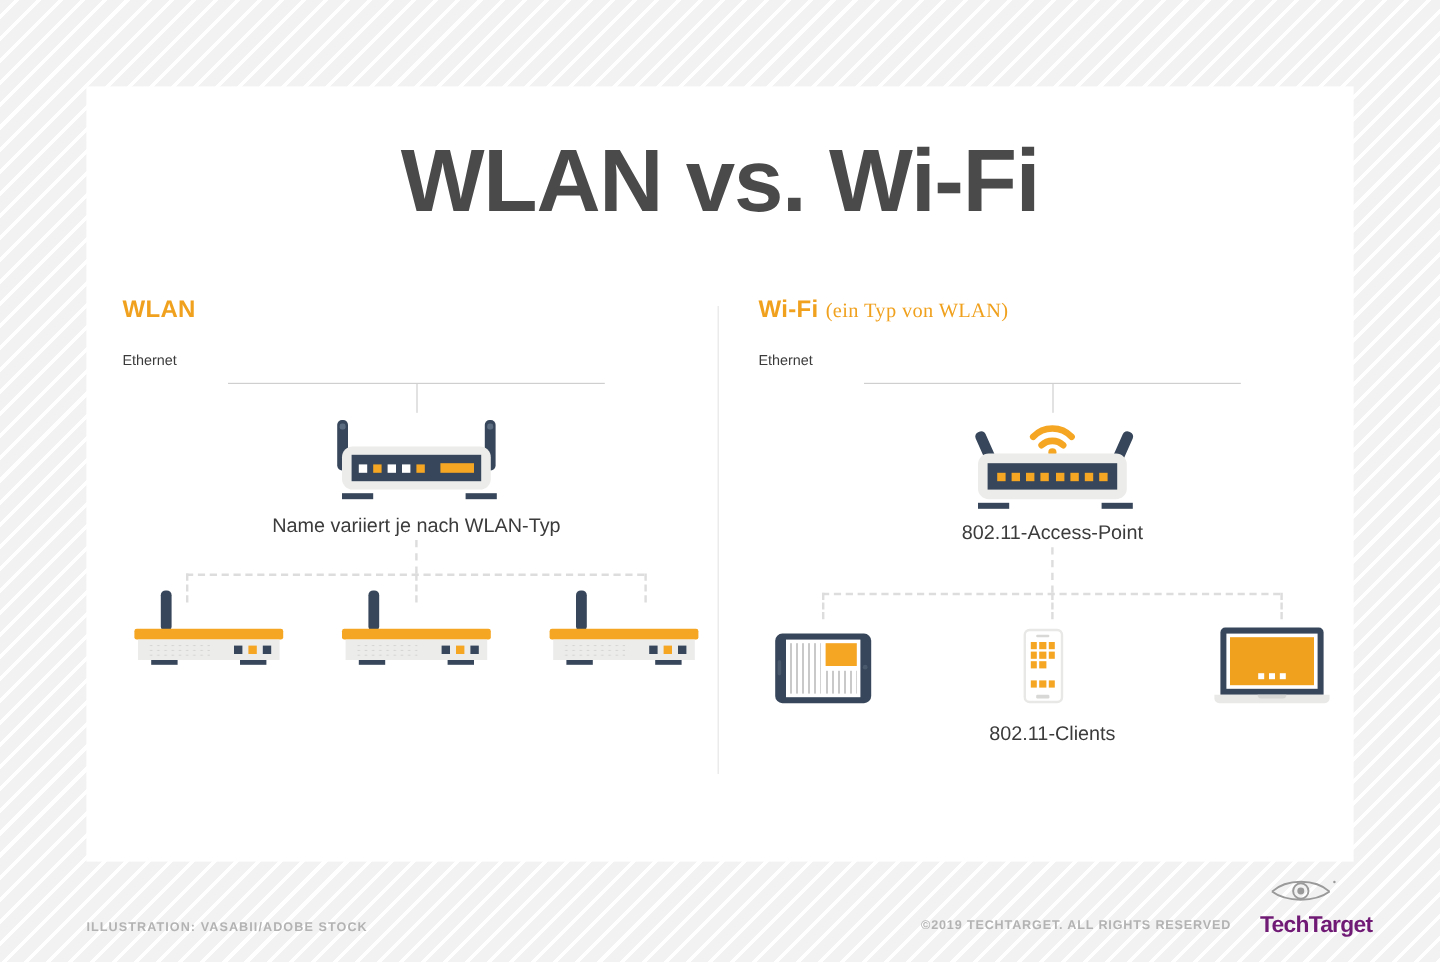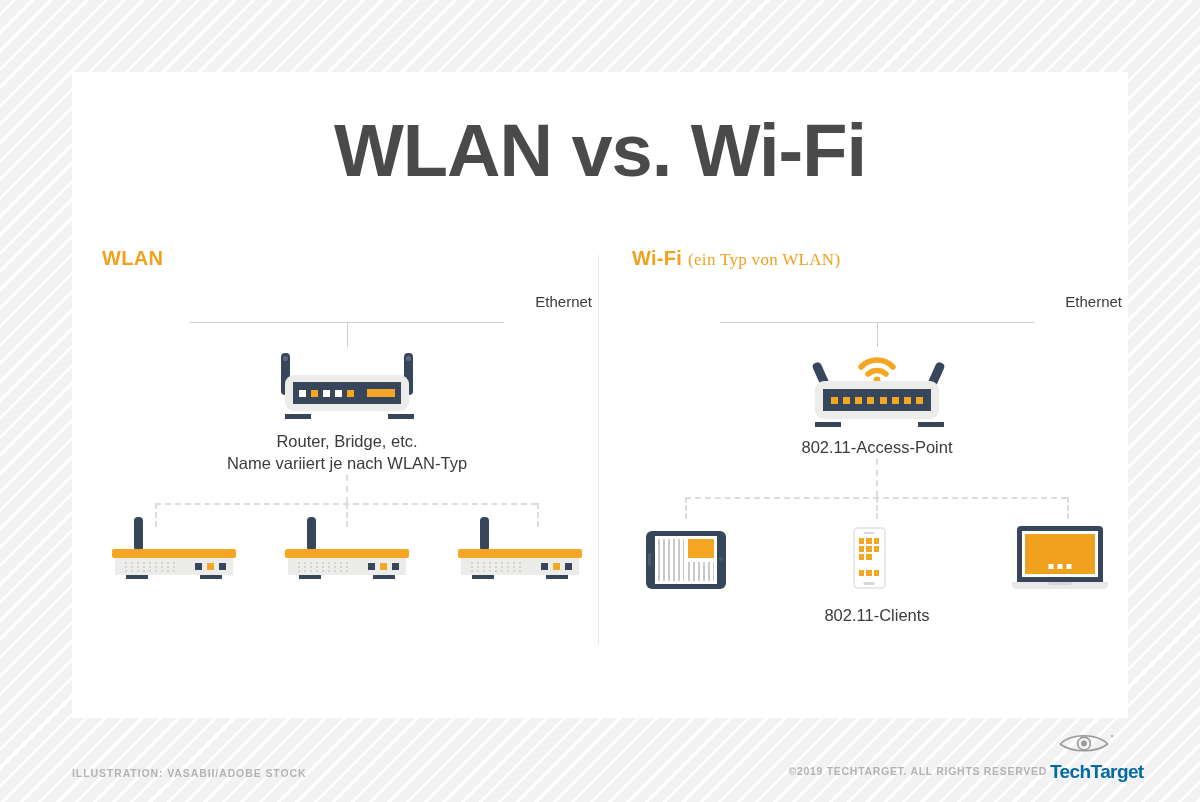--- a/index.html
+++ b/index.html
@@ -56,22 +56,22 @@
     font-weight: bold;
     letter-spacing: 0.3px;
   }
   .sect-head .sub {
     font-weight: normal;
     font-size: 17px;
     font-family: Liberation Serif, serif;
   }
 
   .eth-label {
-    text-align: right;
-    font-size: 15px;
+    text-align: left;
+    font-size: 12px;
     color: #3b3b3b;
     margin-top: 23px;
   }
 
   .eth-bar {
     height: 1px;
     background: #cfcfcf;
     margin: 12px auto 0 auto;
   }
   .eth-bar-left  { width: 314px; }
@@ -344,34 +344,34 @@
     left: 72px; bottom: 23px;
     font-size: 10.5px;
     color: #b3b3b3;
     letter-spacing: 0.9px;
     font-weight: bold;
     text-align: center;
   }
   .footer-right {
     position: absolute;
     right: 72px; bottom: 21px;
-    display: flex; align-items: flex-end; gap: 3px;
+    display: flex; align-items: flex-end; gap: 24px;
   }
   .copyright {
     font-size: 10.5px;
     color: #b3b3b3;
     letter-spacing: 0.7px;
     font-weight: bold;
     padding-bottom: 4px;
   }
   .tt-logo { width: 78px; }
   .tt-word {
     font-size: 19px;
     font-weight: bold;
-    color: #0369a1;
+    color: #701a75;
     letter-spacing: -0.6px;
     line-height: 1;
     margin-top: 1px;
   }
 </style>
 </head>
 <body>
 
 <div class="card">
 
@@ -404,21 +404,20 @@
           <span class="led led-w"></span>
           <span class="led led-o"></span>
           <span class="led-bar"></span>
         </div>
       </div>
       <div class="foot" style="left:183px;"></div>
       <div class="foot" style="left:286px;"></div>
     </div>
 
     <div class="caption" style="margin-top:12px;">
-      <div>Router, Bridge, etc.</div>
       <div>Name variiert je nach WLAN-Typ</div>
     </div>
 
     <div style="position:relative; height:36px;">
       <div class="conn conn-v" style="left:244px; top:0px; height:28px;"></div>
       <div class="conn conn-h" style="left:53px; top:28px; width:382px;"></div>
       <div class="conn conn-v" style="left:53px; top:28px; height:24px;"></div>
       <div class="conn conn-v" style="left:244px; top:28px; height:24px;"></div>
       <div class="conn conn-v" style="left:435px; top:28px; height:24px;"></div>
     </div>

